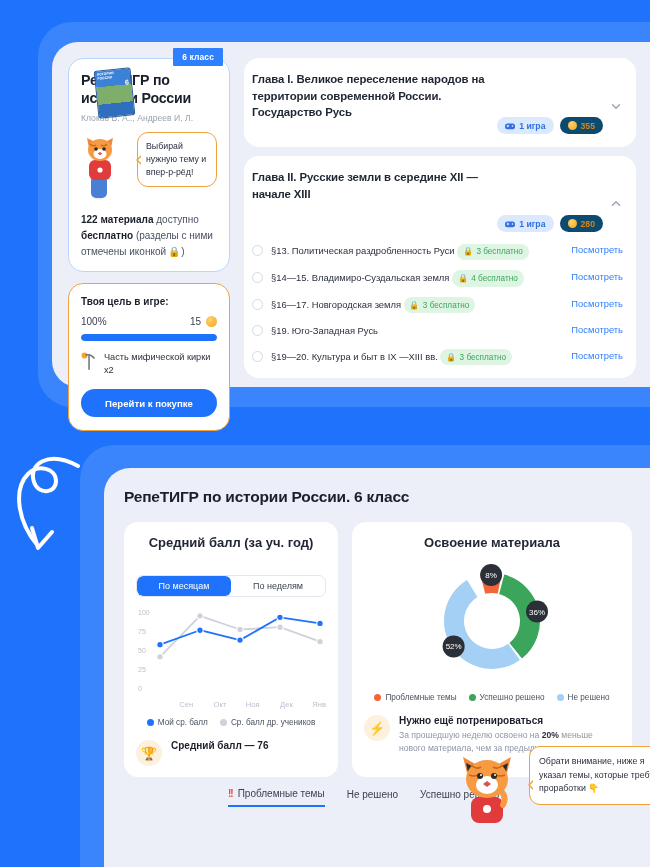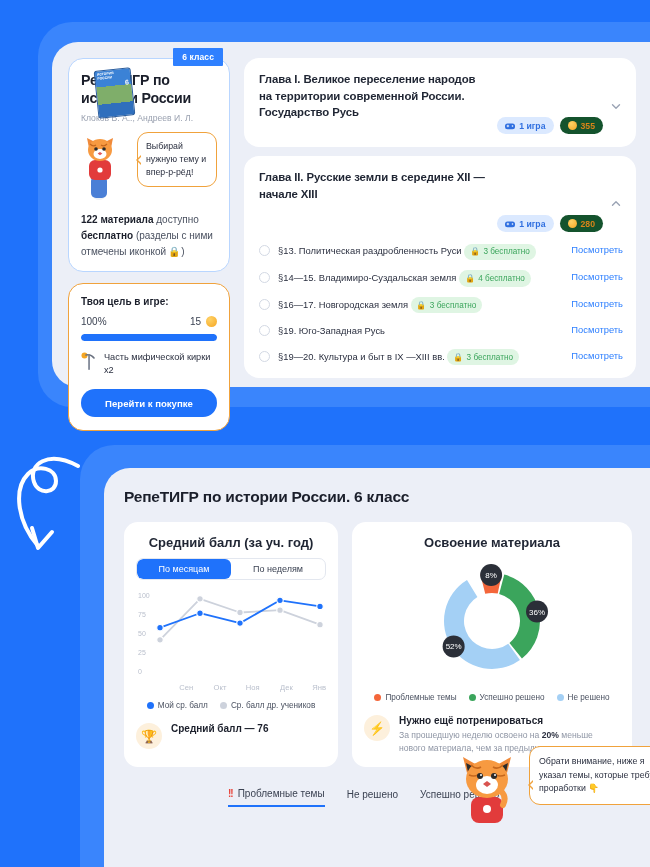--- a/index.html
+++ b/index.html
@@ -80,28 +80,28 @@
   .pick-icon { width: 16px; flex: none; height: 22px; position: relative; }
   .reward-txt { font-size: 9.2px; line-height: 1.45; color: #2b3040; }
   .buy-btn {
     margin-top: 12px; width: 100%; background: #1f72fb; color: #fff; border: none;
     border-radius: 17px; height: 28px; font-size: 9.6px; font-weight: bold;
     font-family: "Liberation Sans", sans-serif; cursor: pointer;
   }
 
   
   .chapter {
-    background: #fff; border-radius: 15px; padding: 13px 13px 13px 15px;
+    background: #fff; border-radius: 15px; padding: 13px 13px 13px 8px;
   }
   .chapter-head { display: flex; align-items: flex-start; gap: 8px; }
   .chapter-title { flex: 1; font-size: 11.4px; font-weight: bold; color: #1f2533; line-height: 1.45; letter-spacing: -.1px; }
   .chapter-meta { display: flex; align-items: center; gap: 6px; padding-top: 6px; }
   .pill { display: flex; align-items: center; gap: 4px; border-radius: 11px; padding: 3.5px 8px; font-size: 8.7px; font-weight: bold; margin-top: 40px; }
   .pill-game { background: #dbe9ff; color: #2f6fe0; }
-  .pill-coin { background: #14532d; color: #d98419; }
+  .pill-coin { background: #0c4a6e; color: #d98419; }
   .chev { width: 14px; height: 14px; color: #9aa3b4; flex: none; }
   .topics { margin-top: 11px; display: flex; flex-direction: column; gap: 10px; }
   .topic { display: flex; align-items: flex-start; gap: 8px; }
   .radio { width: 11px; height: 11px; border-radius: 50%; border: 1.4px solid #d3d9e4; flex: none; margin-top: 2px; }
   .topic-txt { flex: 1; font-size: 9.4px; color: #2b3040; line-height: 1.62; }
   .free-tag {
     display: inline-flex; align-items: center; gap: 3px; background: #dff5e3; color: #3ba55c;
     border-radius: 9px; padding: 1.5px 6px; font-size: 8.2px; white-space: nowrap;
   }
   .look { font-size: 9.4px; color: #2f80ff; flex: none; cursor: pointer; margin-top: 1px; }
@@ -115,21 +115,21 @@
     position: absolute; left: 104px; top: 468px; width: 546px; height: 399px;
     background: #eceff7; border-radius: 26px 0 0 0; padding: 20px 18px 0 20px;
   }
   .dash-title { font-size: 15.5px; font-weight: bold; color: #1b1f2b; letter-spacing: -.2px; }
   .charts { display: flex; gap: 14px; margin-top: 16px; }
   .chart-card { background: #fff; border-radius: 14px; padding: 13px 12px 11px; }
   .c1 { width: 214px; flex: none; }
   .c2 { flex: 1; }
   .chart-title { font-size: 13px; font-weight: bold; color: #1f2533; text-align: center; }
   .seg {
-    display: flex; margin-top: 8px; border: 1px solid #e3e7ef; border-radius: 7px; overflow: hidden; height: 22px;
+    display: flex; margin-top: 25px; border: 1px solid #e3e7ef; border-radius: 7px; overflow: hidden; height: 22px;
   }
   .seg > div { flex: 1; display: flex; align-items: center; justify-content: center; font-size: 9px; cursor: pointer; color: #3b4252; }
   .seg > div.on { background: #1f72fb; color: #fff; border-radius: 6px; }
   .plot { margin-top: 9px; position: relative; height: 92px; }
   .xlabs { display: flex; margin-left: 24px; margin-top: 2px; }
   .xlabs span { flex: 1; text-align: right; font-size: 7.6px; color: #b9bfcc; }
   .legend { display: flex; justify-content: center; gap: 12px; margin-top: 9px; flex-wrap: wrap; }
   .lg { display: flex; align-items: center; gap: 4px; font-size: 8.2px; color: #4a5160; }
   .dot { width: 7px; height: 7px; border-radius: 50%; }
   .note { display: flex; gap: 9px; align-items: flex-start; margin-top: 13px; }

